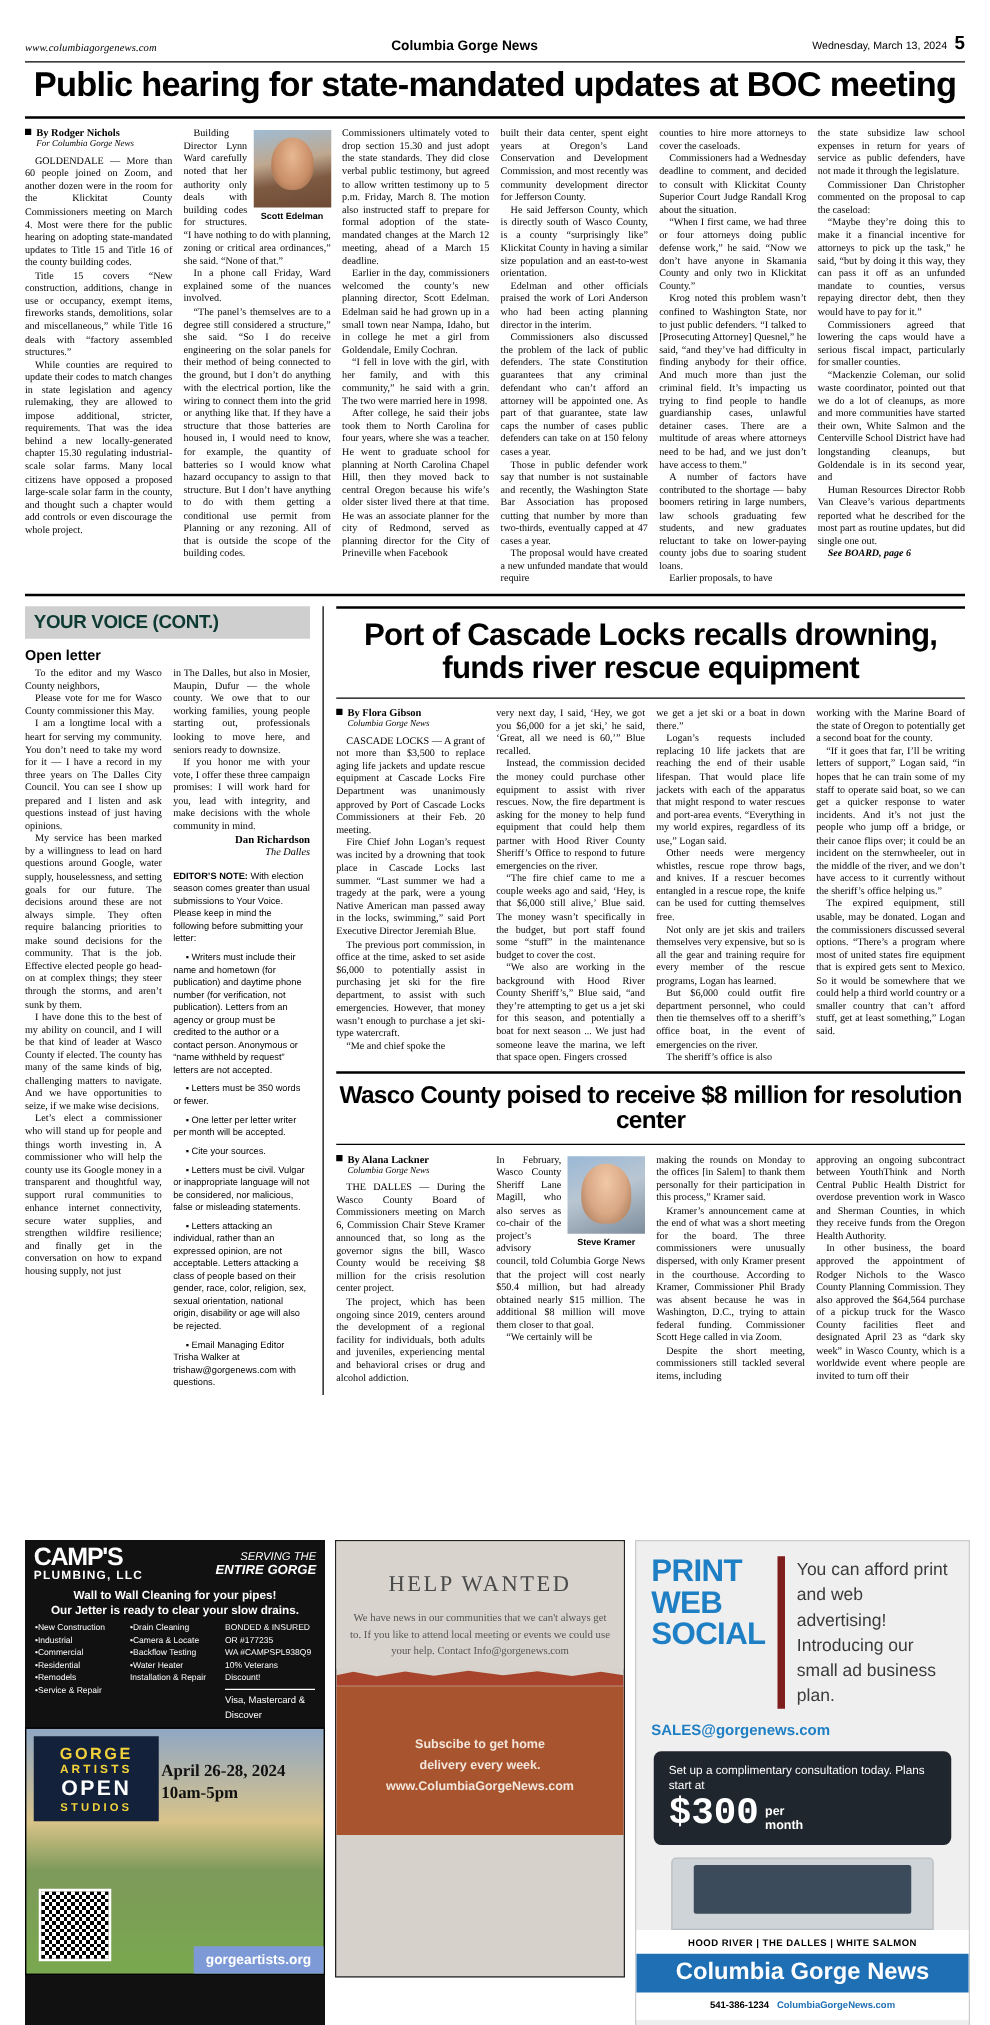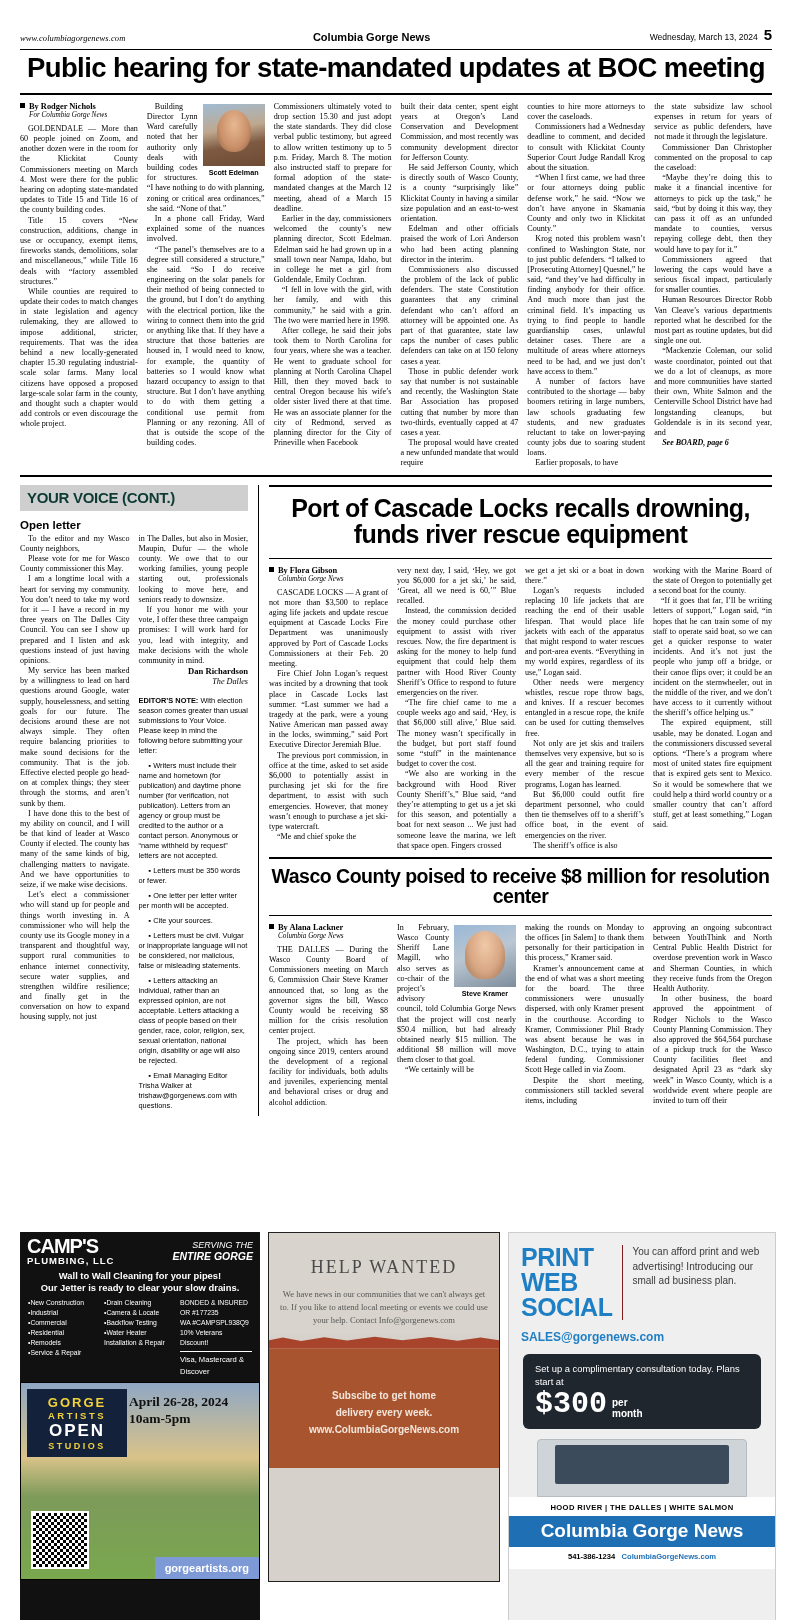--- a/index.html
+++ b/index.html
@@ -134,21 +134,21 @@
   .soc i{display:block;width:11px;height:11px;background:#fff;color:#111;border-radius:2px;font-style:normal;font-size:8px;text-align:center;line-height:11px;font-weight:bold;}
 
   .ad-gorge { width:240px; height:198px; border:1px solid #000; position:relative; overflow:hidden;
     background: linear-gradient(180deg,#8fa7c4 0%, #d9c389 38%, #7d9a5a 58%, #79a84e 100%); }
   .gorge-badge { position:absolute; left:6px; top:6px; width:100px; background:#14213a; color:#fff;
      font-family:"Liberation Sans",sans-serif; text-align:center; padding:6px 2px;}
   .gorge-badge .g1{color:#f2d23b;font-weight:bold;font-size:13px;letter-spacing:2px;}
   .gorge-badge .g2{color:#f2d23b;font-weight:bold;font-size:9.5px;letter-spacing:2.5px;}
   .gorge-badge .g3{color:#fff;font-weight:bold;font-size:17px;letter-spacing:2px;}
   .gorge-badge .g4{color:#f2d23b;font-weight:bold;font-size:9px;letter-spacing:2.5px;}
-  .gorge-date{ position:absolute; left:108px; top:11px; font-family:"Liberation Serif",serif;
+  .gorge-date{ position:absolute; left:108px; top:26px; font-family:"Liberation Serif",serif;
      font-weight:bold; font-size:13.5px; line-height:1.25; color:#111;}
   .gorge-qr{ position:absolute; left:10px; bottom:10px; width:58px;height:58px;
      background:
        repeating-linear-gradient(90deg,#000 0 3px,#fff 3px 6px),
        repeating-linear-gradient(0deg,#000 0 3px,#fff 3px 6px);
      background-blend-mode:difference; border:2px solid #fff;}
   .gorge-url{ position:absolute; right:0; bottom:0; background:#7d9ad6; color:#fff;
      font-family:"Liberation Sans",sans-serif; font-weight:bold; font-size:11px; padding:5px 10px;}
 
   .ad-help { width:240px; position:relative; overflow:hidden; border:1px solid #222;
@@ -158,22 +158,22 @@
   .help-txt{ font-family:"Liberation Serif",serif; font-size:8.6px; line-height:1.5; color:#555; text-align:center;}
   .help-tear{ height:14px; background:#a8442c;
     clip-path: polygon(0 40%,6% 20%,14% 45%,24% 18%,34% 42%,46% 14%,58% 40%,70% 16%,82% 44%,92% 20%,100% 40%,100% 100%,0 100%);}
   .help-bot{ background:#a8552f; color:#f3e6dc; text-align:center; font-family:"Liberation Sans",sans-serif;
      font-weight:bold; font-size:10px; line-height:1.7; padding:38px 6px 30px;}
 
   .ad-print { width:268px; border:1px solid #ccc; background:#efefef; position:relative; overflow:hidden;}
   .pw-top{ display:flex; padding:12px 12px 6px 12px; gap:10px;}
   .pw-big{ font-family:"Liberation Sans",sans-serif; font-weight:bold; color:#1f7fc4;
      font-size:25px; line-height:1.0; letter-spacing:-0.5px;}
-  .pw-side{ border-left:1px solid #7f1d1d; padding-left:9px; font-family:"Liberation Sans",sans-serif;
-     font-size:10px; line-height:1.45; color:#3b3b3b;}
+  .pw-side{ border-left:6px solid #7f1d1d; padding-left:9px; font-family:"Liberation Sans",sans-serif;
+     font-size:14px; line-height:1.45; color:#3b3b3b;}
   .pw-mail{ font-family:"Liberation Sans",sans-serif; font-weight:bold; color:#1f7fc4; font-size:12px; padding:4px 12px 10px;}
   .pw-card{ margin:0 14px; background:#20262e; color:#fff; border-radius:6px; padding:9px 12px 10px;}
   .pw-card .c1{ font-family:"Liberation Sans",sans-serif; font-size:9.4px; line-height:1.35;}
   .pw-card .c2{ display:flex; align-items:flex-end; gap:5px; margin-top:1px;}
   .pw-card .c2 b{ font-family:Liberation Mono, monospace; font-weight:bold; font-size:30px; line-height:1;}
   .pw-card .c2 span{ font-family:"Liberation Sans",sans-serif; font-weight:bold; font-size:10px; line-height:1.05;}
   .pw-laptop{ height:58px; margin:10px 28px 0; background:#cfd4d8; border-radius:4px 4px 0 0;
      border:1px solid #b7bcc0; position:relative;}
   .pw-laptop::after{ content:""; position:absolute; left:8%; top:8%; width:84%; height:70%;
      background:#3c4b5c; border-radius:2px;}
@@ -255,24 +255,24 @@
         <p>Krog noted this problem wasn’t confined to Washington State, nor to just public defenders. “I talked to [Prosecuting Attorney] Quesnel,” he said, “and they’ve had difficulty in finding anybody for their office. And much more than just the criminal field. It’s impacting us trying to find people to handle guardianship cases, unlawful detainer cases. There are a multitude of areas where attorneys need to be had, and we just don’t have access to them.”</p>
         <p>A number of factors have contributed to the shortage — baby boomers retiring in large numbers, law schools graduating few students, and new graduates reluctant to take on lower-paying county jobs due to soaring student loans.</p>
         <p>Earlier proposals, to have</p>
       </div>
     </div>
 
     <div class="col">
       <div class="body-txt">
         <p class="noind">the state subsidize law school expenses in return for years of service as public defenders, have not made it through the legislature.</p>
         <p>Commissioner Dan Christopher commented on the proposal to cap the caseload:</p>
-        <p>“Maybe they’re doing this to make it a financial incentive for attorneys to pick up the task,” he said, “but by doing it this way, they can pass it off as an unfunded mandate to counties, versus repaying college debt, then they would have to pay for it.”</p>
+        <p>“Maybe they’re doing this to make it a financial incentive for attorneys to pick up the task,” he said, “but by doing it this way, they can pass it off as an unfunded mandate to counties, versus repaying director debt, then they would have to pay for it.”</p>
         <p>Commissioners agreed that lowering the caps would have a serious fiscal impact, particularly for smaller counties.</p>
+        <p>“Mackenzie Coleman, our solid waste coordinator, pointed out that we do a lot of cleanups, as more and more communities have started their own, White Salmon and the Centerville School District have had longstanding cleanups, but Goldendale is in its second year, and</p>
         <p>Human Resources Director Robb Van Cleave’s various departments reported what he described for the most part as routine updates, but did single one out.</p>
-        <p>“Mackenzie Coleman, our solid waste coordinator, pointed out that we do a lot of cleanups, as more and more communities have started their own, White Salmon and the Centerville School District have had longstanding cleanups, but Goldendale is in its second year, and</p>
         <p class="jump">See BOARD, page 6</p>
       </div>
     </div>
   </div>
 
   <div class="rule-thick" style="margin-top:6px"></div>
 
   <div style="display:flex; gap:10px; padding-top:8px;">
 
     <div style="width:228px; flex:none;">

